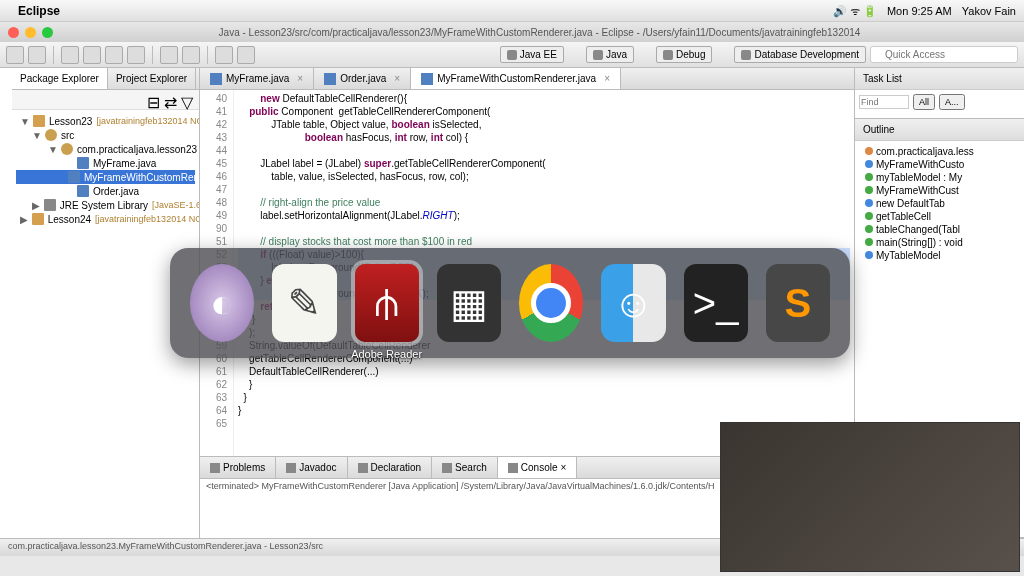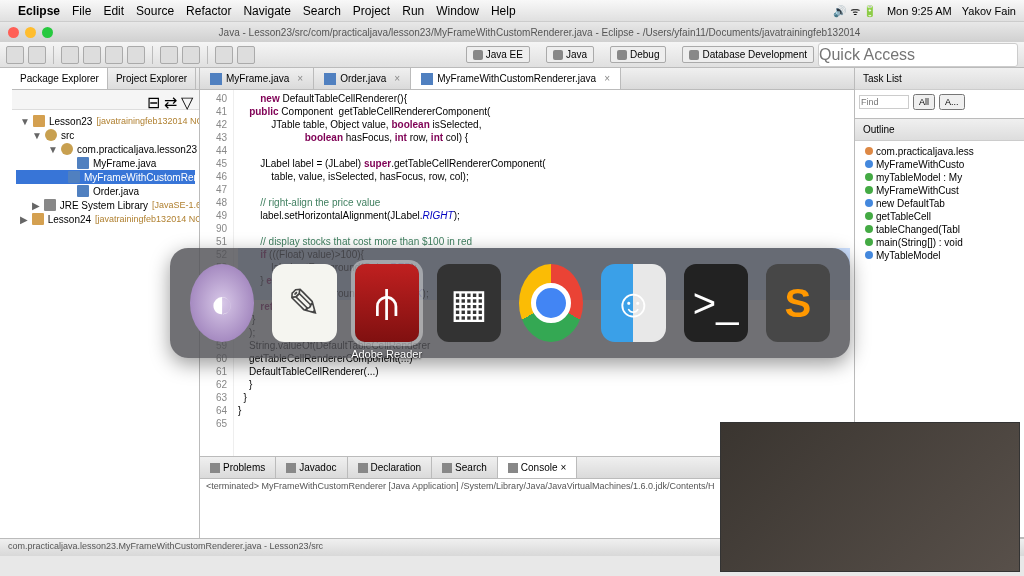--- a/index.html
+++ b/index.html
@@ -14,24 +14,24 @@
 
 .titlebar { height: 20px; background: linear-gradient(#e8e8e8, #d0d0d0); display: flex; align-items: center; padding: 0 8px; font-size: 10px; color: #444; }
 .titlebar .traffic { display: flex; gap: 6px; margin-right: 10px; }
 .titlebar .tl { width: 11px; height: 11px; border-radius: 50%; }
 .tl.red { background: #ff5f56; } .tl.yellow { background: #ffbd2e; } .tl.green { background: #27c93f; }
 .titlebar .title-text { flex: 1; text-align: center; color: #555; }
 
 .toolbar { height: 26px; background: linear-gradient(#f5f5f5, #e0e0e0); border-bottom: 1px solid #bbb; display: flex; align-items: center; padding: 0 6px; gap: 4px; }
 .tb-btn { width: 18px; height: 18px; background: #ddd; border: 1px solid #aaa; border-radius: 2px; }
 .toolbar .sep { width: 1px; height: 18px; background: #bbb; margin: 0 3px; }
-.perspectives { margin-left: auto; display: flex; gap: 16px; align-items: center; }
+.perspectives { margin-left: auto; display: flex; gap: 22px; align-items: center; }
 .persp { font-size: 10px; padding: 2px 6px; border: 1px solid #aaa; background: #eee; border-radius: 2px; display:flex; align-items:center; gap:3px; }
 .persp .ic { width: 10px; height: 10px; background: #888; border-radius: 2px; }
-.quick-access { font-size: 16px; color: #888; border: 1px solid #ccc; padding: 2px 20px 2px 0; background: #fff; border-radius: 3px; }
+.quick-access { font-size: 10px; color: #888; border: 1px solid #ccc; padding: 2px 20px 2px 14px; background: #fff; border-radius: 3px; }
 
 .workbench { display: flex; height: 470px; }
 .left-panel { width: 200px; background: #fff; border-right: 1px solid #bbb; display: flex; flex-direction: column; padding-left: 12px; }
 .view-tabs { height: 22px; background: linear-gradient(#f0f0f0, #ddd); display: flex; font-size: 10px; border-bottom: 1px solid #bbb; }
 .view-tab { padding: 3px 8px; border-right: 1px solid #bbb; display: flex; align-items: center; gap: 3px; }
 .view-tab.active { background: #fff; }
 .view-toolbar { height: 20px; background: #f5f5f5; border-bottom: 1px solid #ddd; display: flex; align-items: center; justify-content: flex-end; padding: 0 4px; gap: 3px; }
 .vt-btn { width: 14px; height: 14px; }
 .tree { flex: 1; padding: 4px; font-size: 10px; overflow: hidden; }
 .tree-item { padding: 1px 0 1px 4px; display: flex; align-items: center; gap: 4px; white-space: nowrap; }
@@ -97,21 +97,20 @@
 .app-label { position: absolute; bottom: -18px; left: 50%; transform: translateX(-50%); color: #fff; font-size: 11px; white-space: nowrap; text-shadow: 0 1px 2px #000; }
 
 .webcam { position: absolute; right: 4px; bottom: 4px; width: 300px; height: 150px; background: linear-gradient(135deg,#3a3530,#58504a); border: 1px solid #333; }
 </style>
 </head>
 <body>
 
 <div class="menubar">
   <span class="apple"></span>
   <span class="app-name">Eclipse</span>
-  <span id="menu-items"><span class="menu-item">File</span><span class="menu-item">Edit</span><span class="menu-item">Source</span><span class="menu-item">Refactor</span><span class="menu-item">Navigate</span><span class="menu-item">Search</span><span class="menu-item">Project</span><span class="menu-item">Run</span><span class="menu-item">Window</span><span class="menu-item">Help</span></span>
   <div class="right">
     <span>🔊 ᯤ 🔋</span>
     <span>Mon 9:25 AM</span>
     <span>Yakov Fain</span>
   </div>
 </div>
 
 <div class="titlebar">
   <div class="traffic">
     <div class="tl red"></div>

